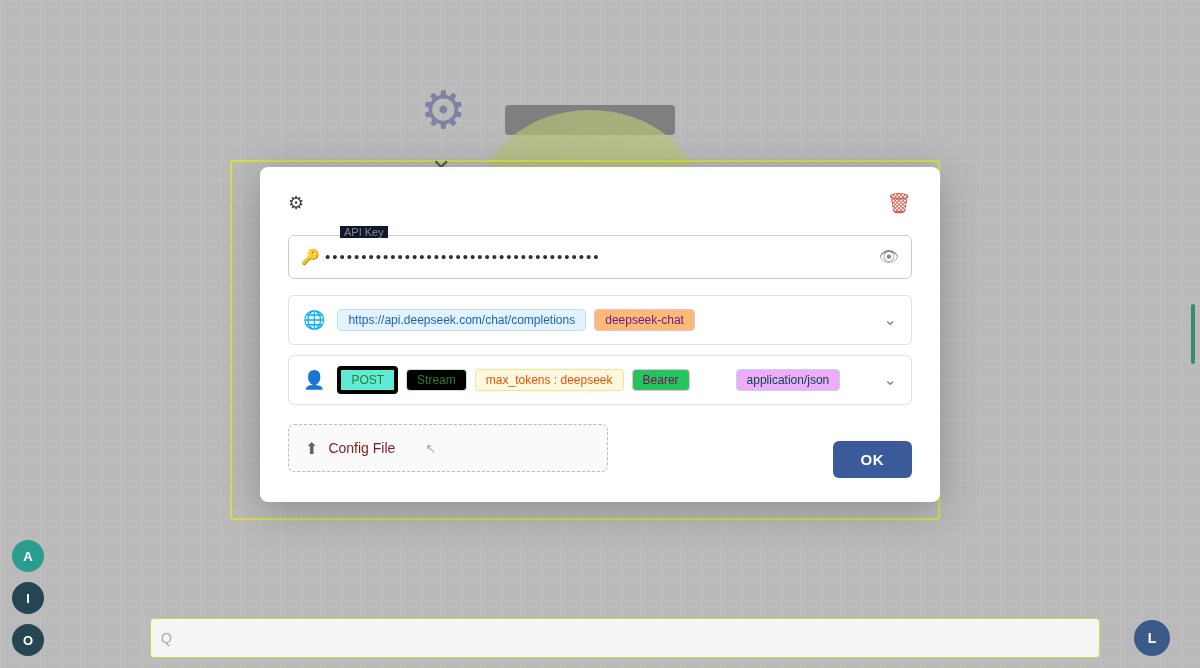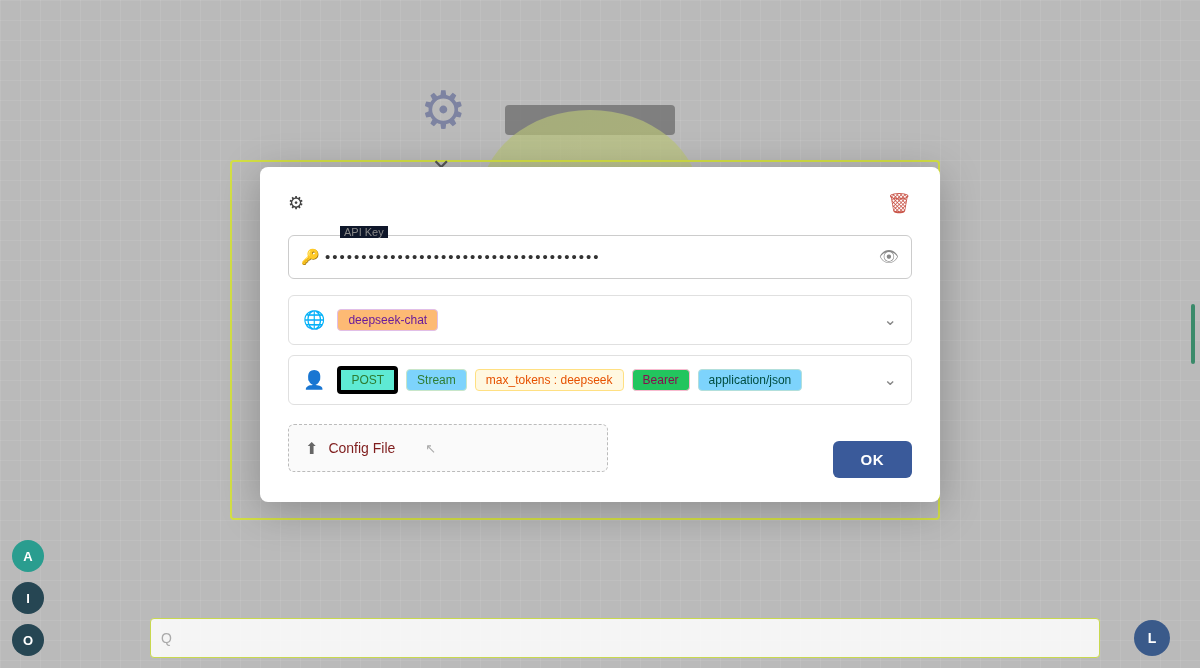--- a/index.html
+++ b/index.html
@@ -313,41 +313,42 @@
       border: 1px solid #e1bee7;
     }
 
     .tag-method {
       background: #5eead4;
       color: #2e7d32;
       border: 4px solid #000000;
     }
 
     .tag-stream {
-      background: #7dd3fc;
+      background: #000000;
       color: #2e7d32;
       border: 1px solid #c8e6c9;
     }
 
     .tag-tokens {
       background: #fff8e1;
       color: #e65100;
       border: 1px solid #ffe082;
     }
 
     .tag-bearer {
       background: #22c55e;
       color: #880e4f;
       border: 1px solid #f8bbd0;
     }
 
     .tag-json {
-      background: #7dd3fc;
+      background: #f0abfc;
       color: #004d40;
       border: 1px solid #b2dfdb;
+      margin-left: 38px;
     }
 
     
     .config-file-row {
       border: 1.5px dashed #bbb;
       border-radius: 6px;
       display: flex;
       align-items: center;
       padding: 12px 16px;
       gap: 10px;
@@ -453,20 +454,21 @@
       <div class="field-input-row">
         <span class="field-key-icon">🔑</span>
         <span class="field-password">••••••••••••••••••••••••••••••••••••••</span>
         <span class="field-eye-icon">👁</span>
       </div>
     </div>
 
     <div class="config-section">
       <div class="config-row">
         <span class="config-row-icon">🌐</span>
+        <span class="tag tag-url">https://api.deepseek.com/chat/completions</span>
         <span class="tag tag-model">deepseek-chat</span>
         <span class="config-chevron">⌄</span>
       </div>
     </div>
 
     <div class="config-section">
       <div class="config-row">
         <span class="config-row-icon">👤</span>
         <span class="tag tag-method">POST</span>
         <span class="tag tag-stream">Stream</span>

